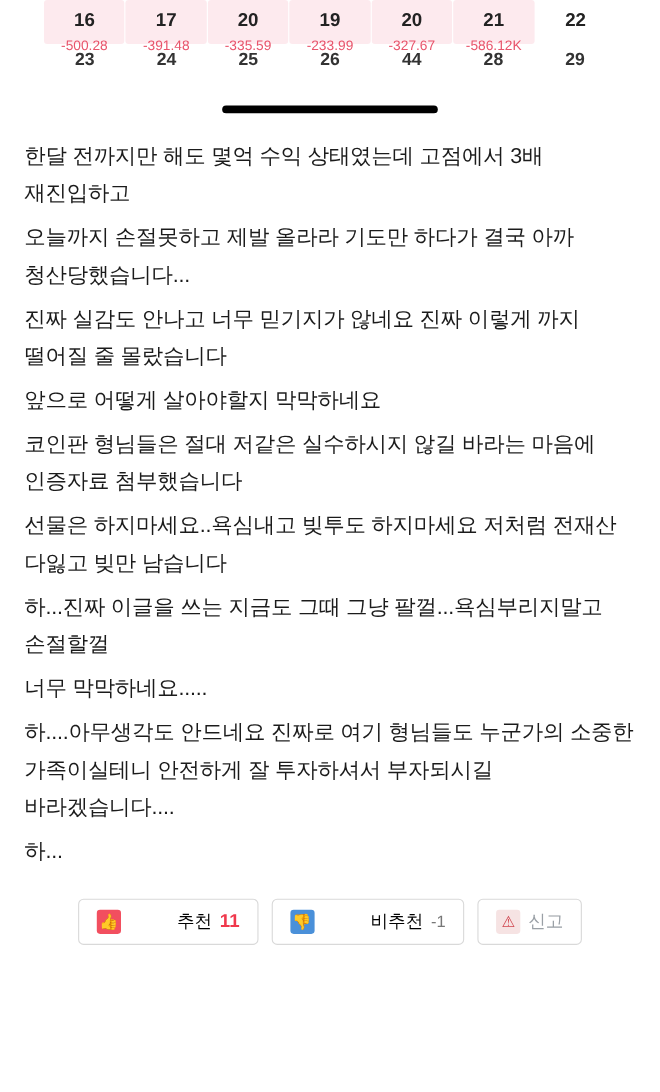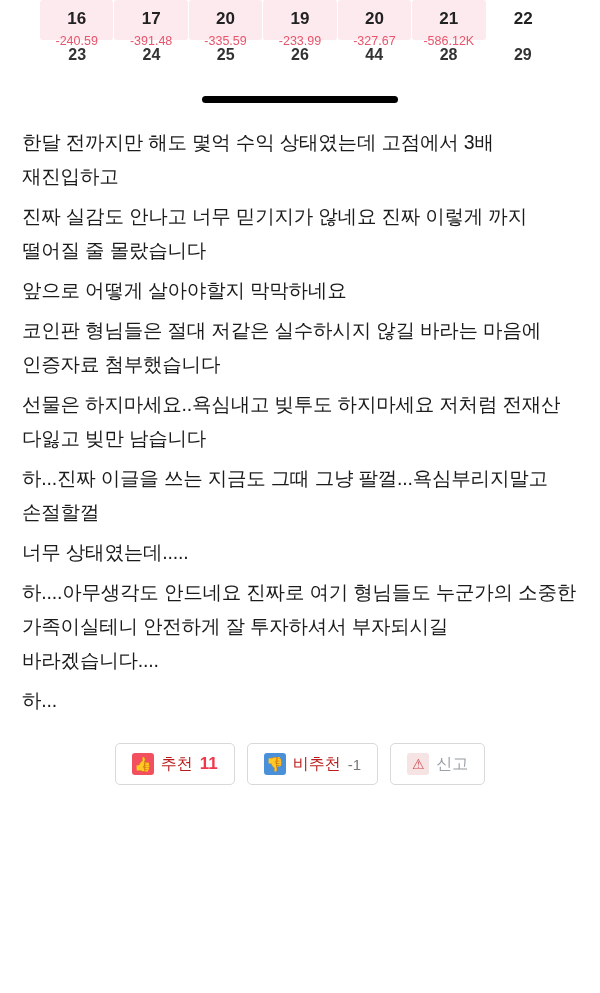--- a/index.html
+++ b/index.html
@@ -124,21 +124,21 @@
     justify-content: center;
     width: 22px;
     height: 22px;
     border-radius: 3px;
     font-size: 14px;
     line-height: 1;
   }
   .glyph.up { background: #f24f5f; color: #fff; }
   .glyph.down { background: #4a90d9; color: #fff; }
   .glyph.report { background: #f6e3e3; color: #d0454f; }
-  .rbtn .label { color: #b91c1c; }
+  .rbtn .label { color: #000000; margin-left: 44px; }
   .rbtn .count-up { color: #f0384c; font-weight: bold; font-size: 17px; text-align: center; }
   .rbtn .count-down { color: #777; font-size: 15px; }
   .rbtn .label-report { color: #9aa0a6; }
 
   
   .bottom-bar {
     position: absolute;
     left: 0;
     bottom: 0;
     width: 600px;
@@ -148,21 +148,21 @@
 </style>
 </head>
 <body>
 
 <div class="page">
 
   <div class="calendar">
     <div class="cal-row first">
       <div class="cal-cell filled">
         <div class="daynum">16</div>
-        <div class="amount">-240.59</div>
+        <div class="amount">-500.28</div>
       </div>
       <div class="cal-cell filled">
         <div class="daynum">17</div>
         <div class="amount">-391.48</div>
       </div>
       <div class="cal-cell filled">
         <div class="daynum">20</div>
         <div class="amount">-335.59</div>
       </div>
       <div class="cal-cell filled">
@@ -207,26 +207,27 @@
       </div>
     </div>
   </div>
 
   <div class="divider-wrap">
     <div class="divider-bar"></div>
   </div>
 
   <div class="post-body">
     <p>한달 전까지만 해도 몇억 수익 상태였는데 고점에서 3배 재진입하고</p>
+    <p>오늘까지 손절못하고 제발 올라라 기도만 하다가 결국 아까 청산당했습니다...</p>
     <p>진짜 실감도 안나고 너무 믿기지가 않네요 진짜 이렇게 까지 떨어질 줄 몰랐습니다</p>
     <p>앞으로 어떻게 살아야할지 막막하네요</p>
     <p>코인판 형님들은 절대 저같은 실수하시지 않길 바라는 마음에 인증자료 첨부했습니다</p>
     <p>선물은 하지마세요..욕심내고 빚투도 하지마세요 저처럼 전재산 다잃고 빚만 남습니다</p>
     <p>하...진짜 이글을 쓰는 지금도 그때 그냥 팔껄...욕심부리지말고 손절할껄</p>
-    <p>너무 상태였는데.....</p>
+    <p>너무 막막하네요.....</p>
     <p>하....아무생각도 안드네요 진짜로 여기 형님들도 누군가의 소중한 가족이실테니 안전하게 잘 투자하셔서 부자되시길 바라겠습니다....</p>
     <p>하...</p>
   </div>
 
   <div class="reactions">
     <div class="rbtn">
       <span class="glyph up">👍</span>
       <span class="label">추천</span>
       <span class="count-up">11</span>
     </div>

